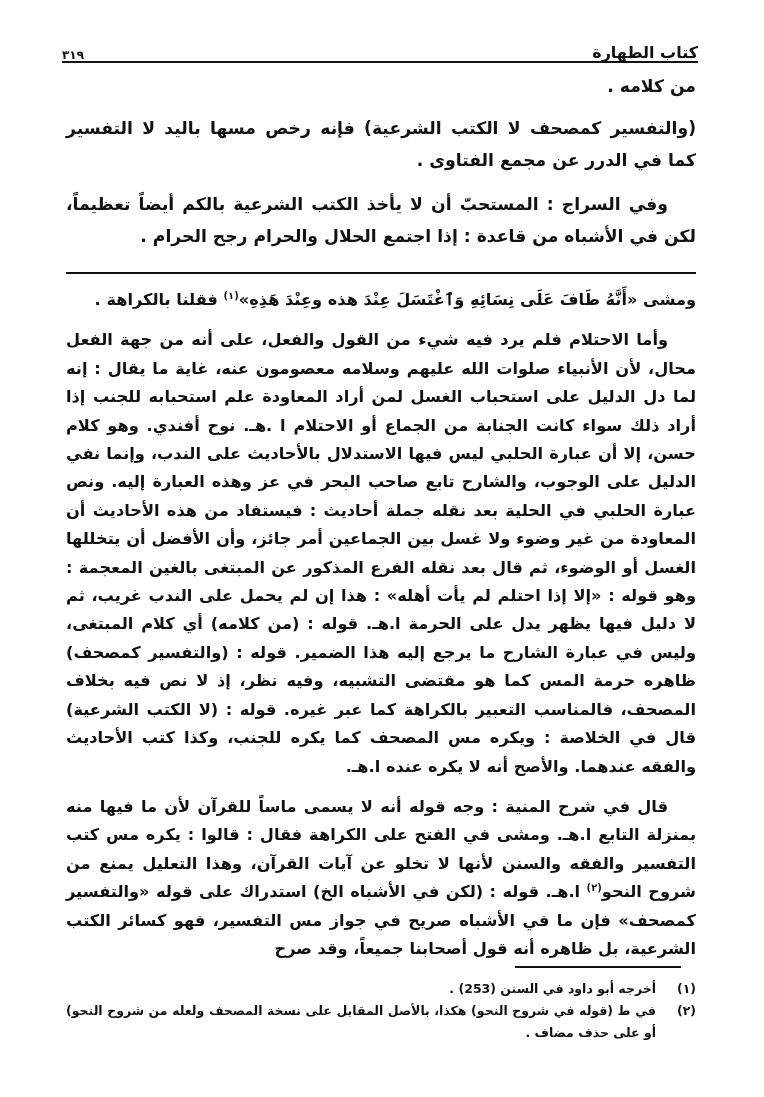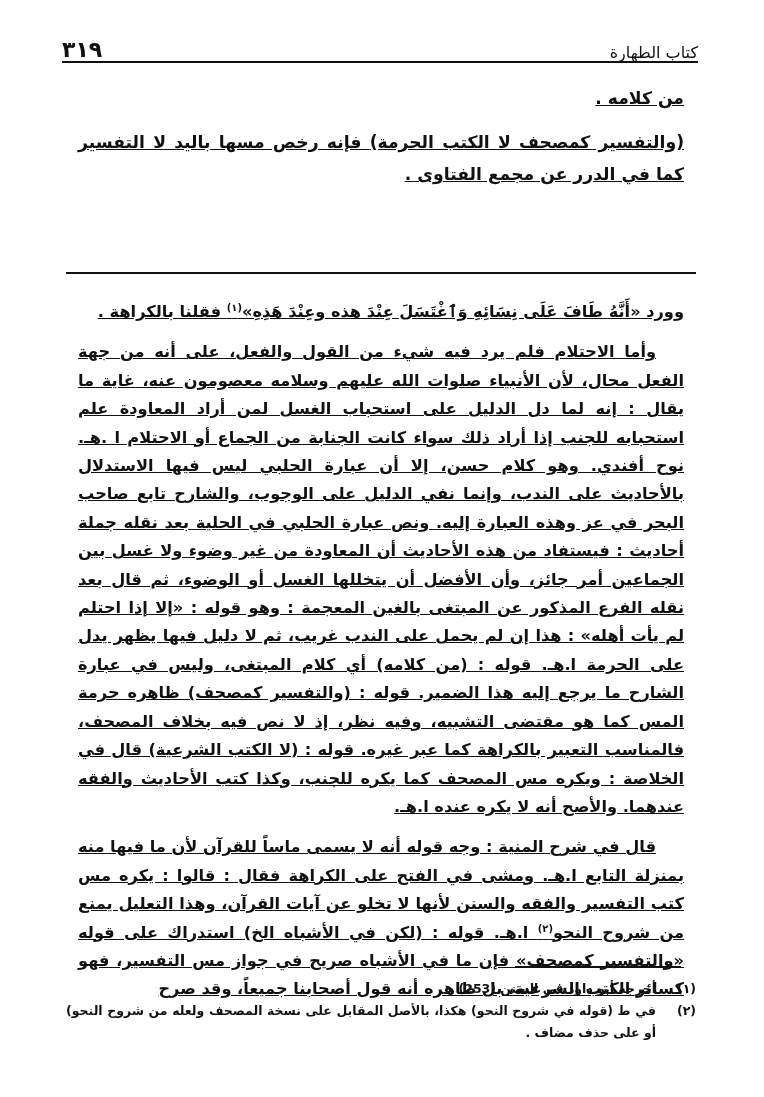--- a/index.html
+++ b/index.html
@@ -26,41 +26,41 @@
       left: 62px;
       width: 636px;
       top: 38px;
       height: 24px;
       display: flex;
       justify-content: space-between;
       align-items: flex-end;
       font-weight: bold;
       font-size: 17px;
     }
-    .head-title { font-size: 16px; font-weight: normal; }
-    .head-page-num { font-size: 22px; font-weight: bold; direction: ltr; text-align: right; }
+    .head-title { font-size: 16px; font-weight: bold; }
+    .head-page-num { font-size: 12px; font-weight: bold; direction: ltr; text-align: right; }
     .head-rule {
       position: absolute;
       left: 62px;
       width: 636px;
       top: 61px;
       height: 2px;
       background: #111;
     }
     .text {
       position: absolute;
       left: 66px;
       width: 630px;
       text-align: justify;
       text-align-last: right;
       font-size: 16.2px;
       line-height: 28.4px;
       font-weight: bold;
     }
-    .text p { margin: 12px; text-decoration: underline; }
+    .text p { margin: 0; }
     .text .indent { text-indent: 28px; }
     .text .bold { font-weight: bold; }
     .matn {
       font-size: 17.2px;
       line-height: 32px;
       font-weight: bold;
     }
     .matn-rule {
       position: absolute;
       left: 66px;
@@ -103,26 +103,27 @@
 <div class="page">
 
   <div class="running-head">
     <span class="head-title">كتاب الطهارة</span>
     <span class="head-page-num">٣١٩</span>
   </div>
   <div class="head-rule"></div>
 
   <div class="text matn" style="top:70px;">
     <p>من كلامه .</p>
-    <p style="margin-top:10px;"><span class="bold">(والتفسير كمصحف لا الكتب الحرمة)</span><span> فإنه رخص مسها باليد لا التفسير كما في الدرر عن مجمع الفتاوى .</span></p>
+    <p style="margin-top:10px;"><span class="bold">(والتفسير كمصحف لا الكتب الشرعية)</span><span> فإنه رخص مسها باليد لا التفسير كما في الدرر عن مجمع الفتاوى .</span></p>
+    <p class="indent" style="margin-top:12px;">وفي السراج : المستحبّ أن لا يأخذ الكتب الشرعية بالكم أيضاً تعظيماً، لكن في الأشباه من قاعدة : إذا اجتمع الحلال والحرام رجح الحرام .</p>
   </div>
   <div class="matn-rule"></div>
 
   <div class="text" style="top:286px;">
-    <p><span>وورد «أَنَّهُ طَافَ عَلَى نِسَائِهِ وَٱغْتَسَلَ عِنْدَ هذه وعِنْدَ هَذِهِ»</span><span class="sup">(١)</span><span> فقلنا بالكراهة .</span></p>
+    <p><span>ومشى «أَنَّهُ طَافَ عَلَى نِسَائِهِ وَٱغْتَسَلَ عِنْدَ هذه وعِنْدَ هَذِهِ»</span><span class="sup">(١)</span><span> فقلنا بالكراهة .</span></p>
     <p class="indent" style="margin-top:12px;">وأما الاحتلام فلم يرد فيه شيء من القول والفعل، على أنه من جهة الفعل محال، لأن الأنبياء صلوات الله عليهم وسلامه معصومون عنه، غاية ما يقال : إنه لما دل الدليل على استحباب الغسل لمن أراد المعاودة علم استحبابه للجنب إذا أراد ذلك سواء كانت الجنابة من الجماع أو الاحتلام ا .هـ. نوح أفندي. وهو كلام حسن، إلا أن عبارة الحلبي ليس فيها الاستدلال بالأحاديث على الندب، وإنما نفي الدليل على الوجوب، والشارح تابع صاحب البحر في عز وهذه العبارة إليه. ونص عبارة الحلبي في الحلية بعد نقله جملة أحاديث : فيستفاد من هذه الأحاديث أن المعاودة من غير وضوء ولا غسل بين الجماعين أمر جائز، وأن الأفضل أن يتخللها الغسل أو الوضوء، ثم قال بعد نقله الفرع المذكور عن المبتغى بالغين المعجمة : وهو قوله : «إلا إذا احتلم لم يأت أهله» : هذا إن لم يحمل على الندب غريب، ثم لا دليل فيها يظهر يدل على الحرمة ا.هـ. قوله : (من كلامه) أي كلام المبتغى، وليس في عبارة الشارح ما يرجع إليه هذا الضمير. قوله : (والتفسير كمصحف) ظاهره حرمة المس كما هو مقتضى التشبيه، وفيه نظر، إذ لا نص فيه بخلاف المصحف، فالمناسب التعبير بالكراهة كما عبر غيره. قوله : (لا الكتب الشرعية) قال في الخلاصة : ويكره مس المصحف كما يكره للجنب، وكذا كتب الأحاديث والفقه عندهما. والأصح أنه لا يكره عنده ا.هـ.</p>
     <p class="indent" style="margin-top:12px;"><span>قال في شرح المنية : وجه قوله أنه لا يسمى ماساً للقرآن لأن ما فيها منه بمنزلة التابع ا.هـ. ومشى في الفتح على الكراهة فقال : قالوا : يكره مس كتب التفسير والفقه والسنن لأنها لا تخلو عن آيات القرآن، وهذا التعليل يمنع من شروح النحو</span><span class="sup">(٢)</span><span> ا.هـ. قوله : </span><span class="bold">(لكن في الأشباه الخ)</span><span> استدراك على قوله «والتفسير كمصحف» فإن ما في الأشباه صريح في جواز مس التفسير، فهو كسائر الكتب الشرعية، بل ظاهره أنه قول أصحابنا جميعاً، وقد صرح</span></p>
   </div>
 
   <div class="fn-rule"></div>
 
   <div class="footnotes">
     <div class="fn-row">
       <span class="fn-num">(١)</span>
       <span class="fn-body">أخرجه أبو داود في السنن (253) .</span>

